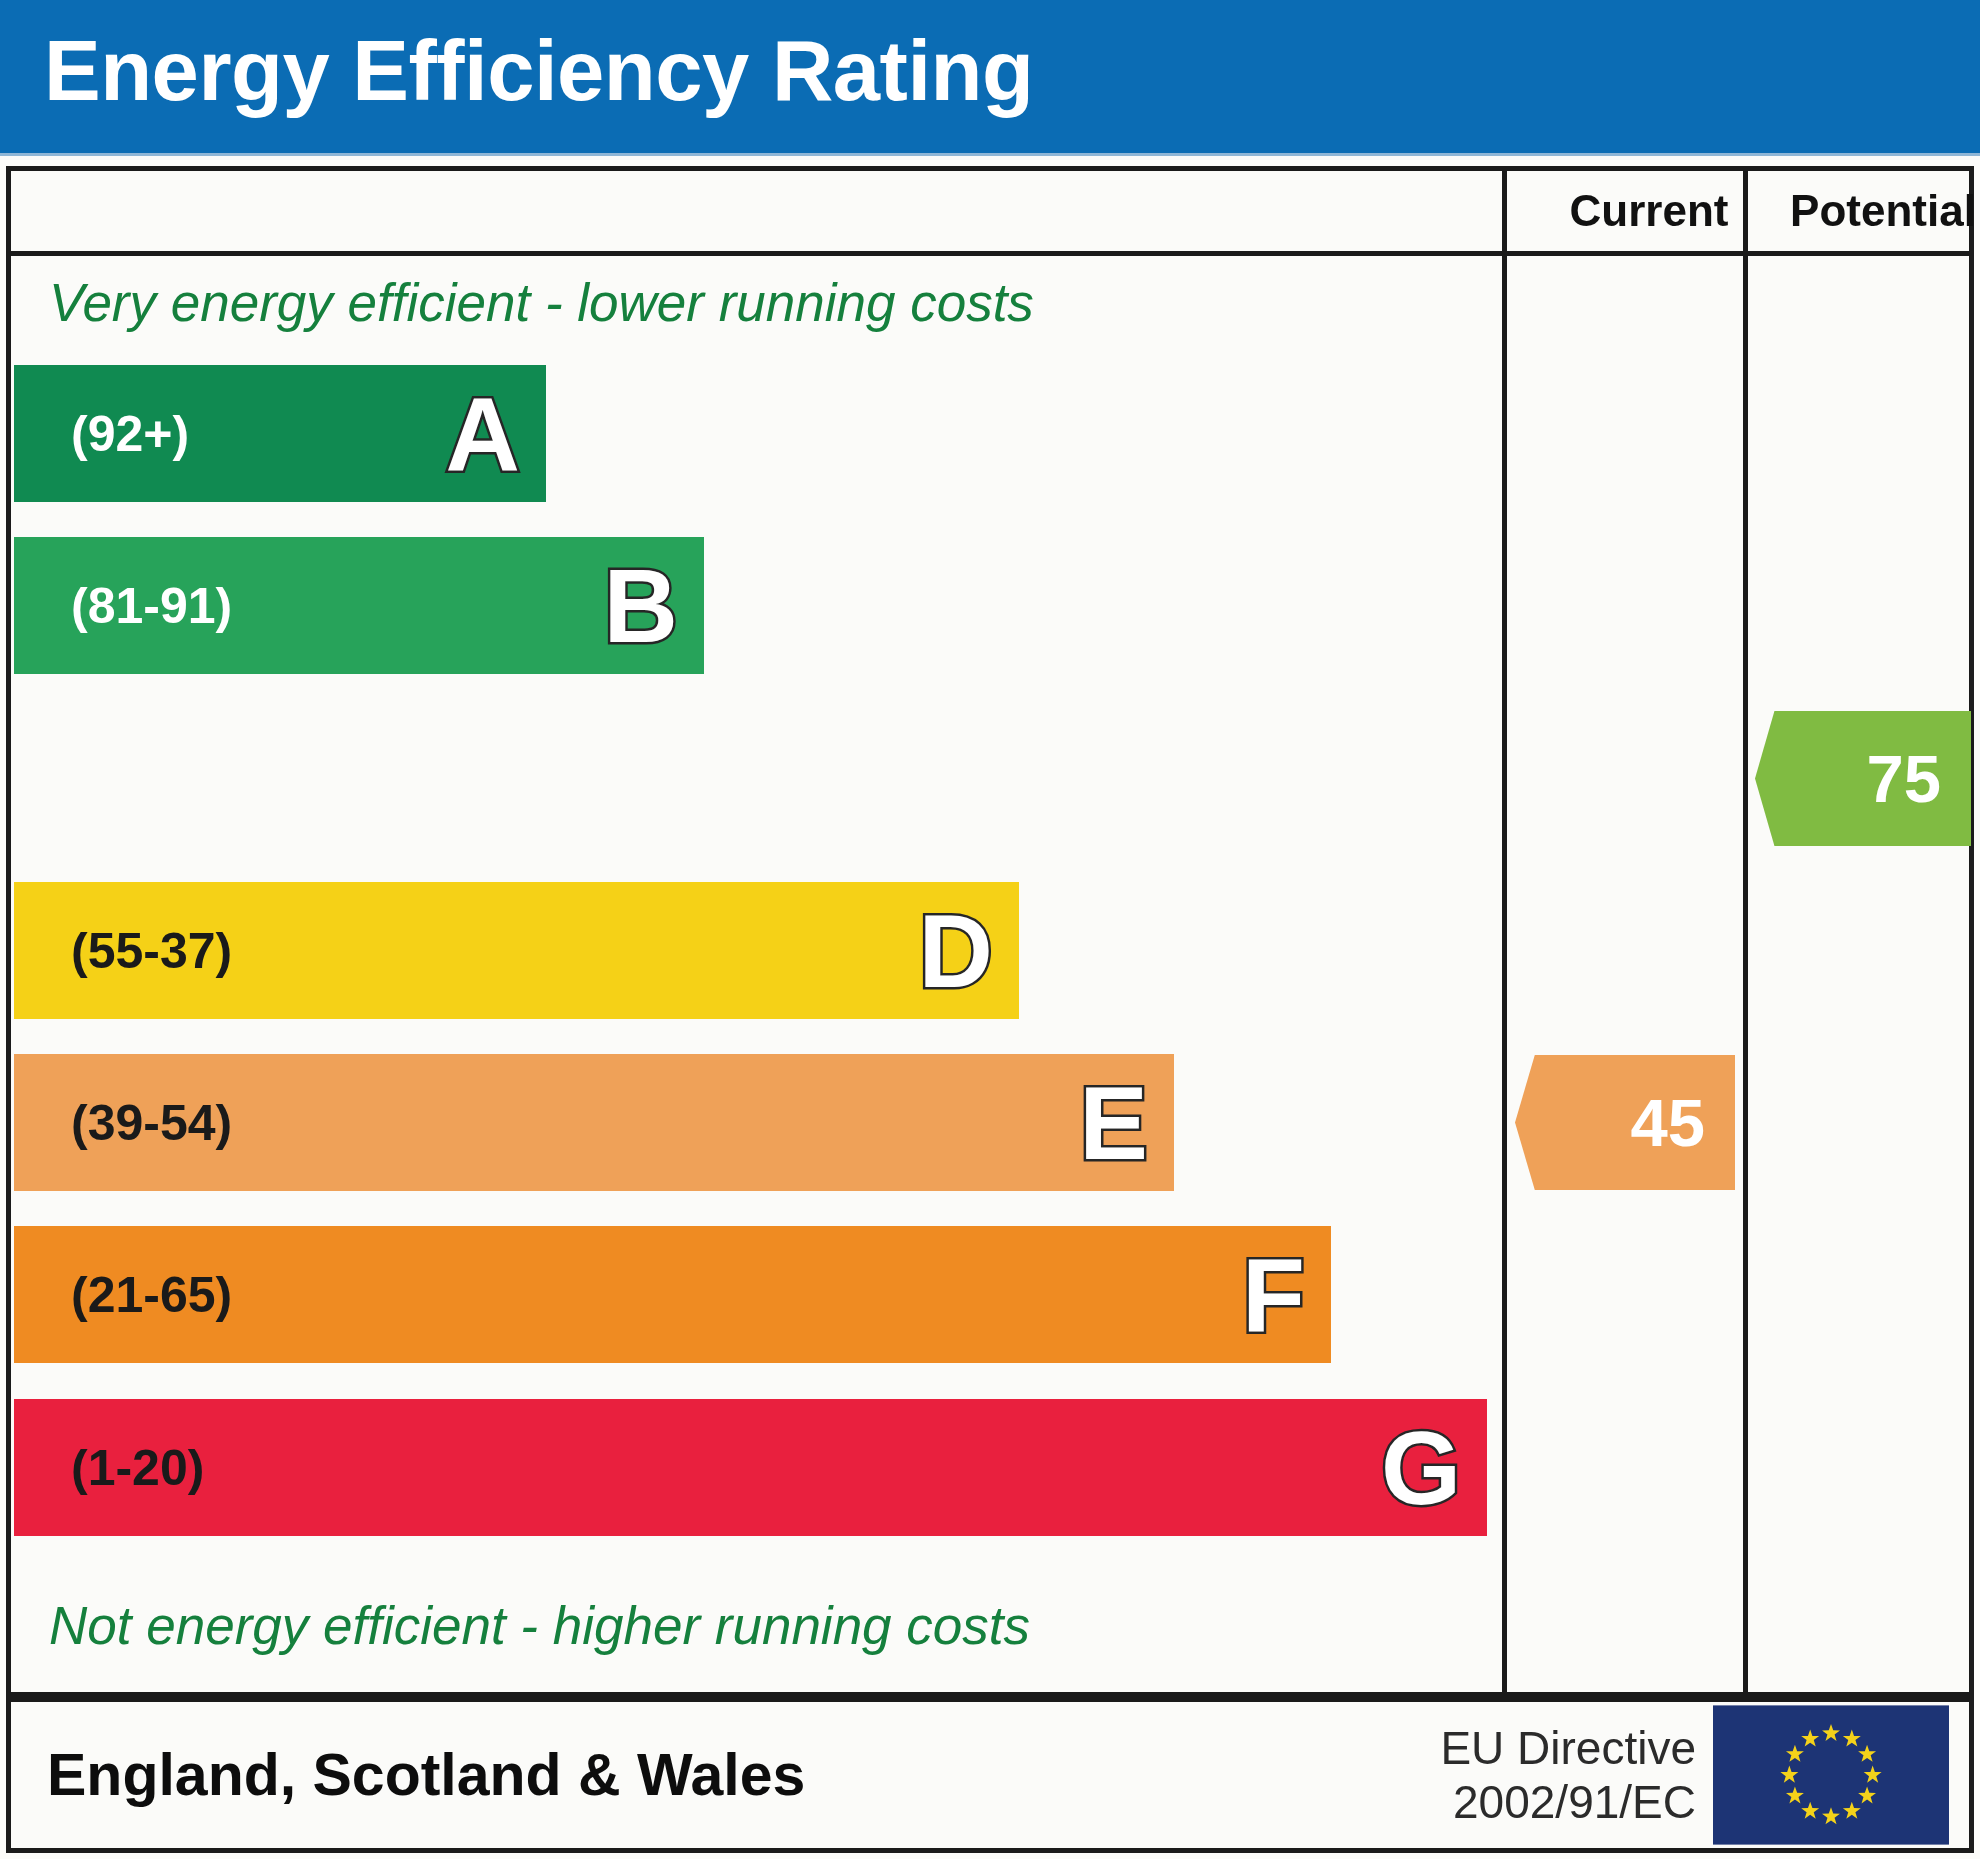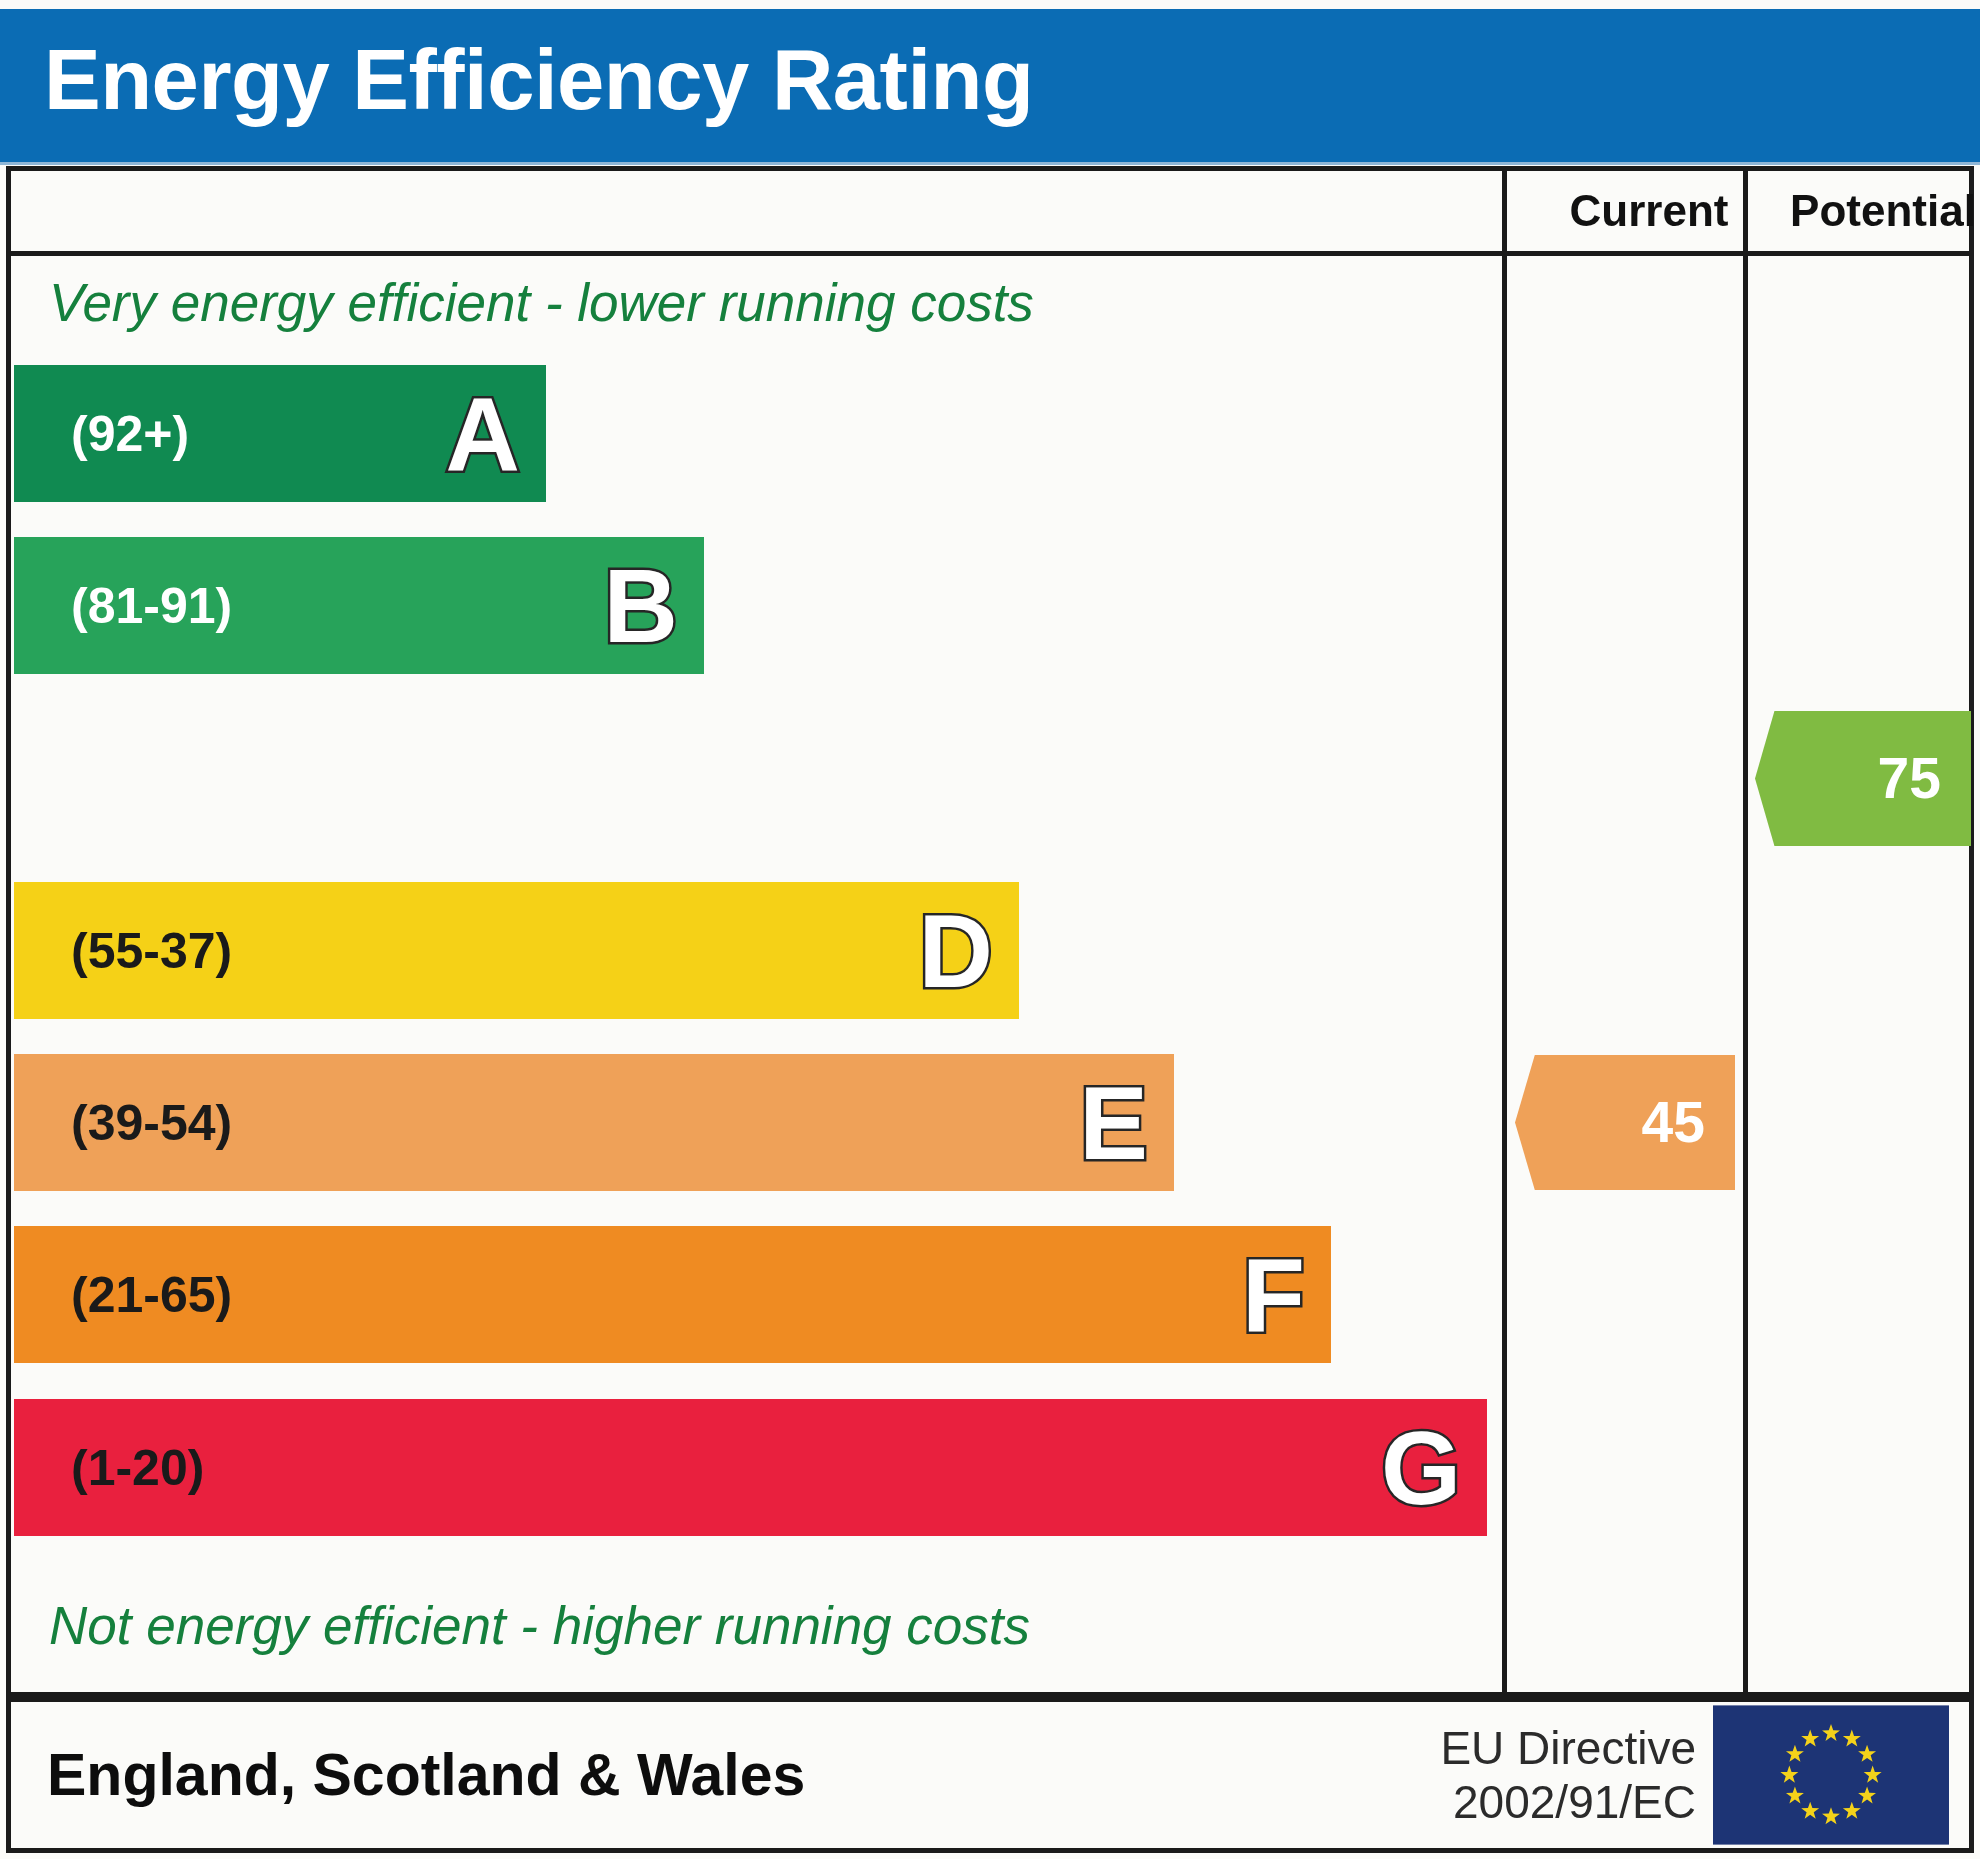--- a/index.html
+++ b/index.html
@@ -15,21 +15,21 @@
     width: 1980px;
     height: 1859px;
     box-sizing: border-box;
     background: #fbfbf9;
     overflow: hidden;
   }
 
   
   .titlebar {
     position: absolute;
-    left: 0; top: 9px;
+    left: 0; top: 0;
     width: 1980px; height: 156px;
     background: #0b6cb4;
     border-bottom: 3px solid #8fb6d6;
     box-sizing: border-box;
   }
   .titlebar .title {
     position: absolute;
     left: 44px; top: 22px;
     font-size: 85px;
     font-weight: bold;
@@ -138,21 +138,21 @@
   
   .rating {
     position: absolute;
     height: 135px;
     display: flex;
     align-items: center;
     justify-content: flex-end;
     box-sizing: border-box;
     padding-right: 30px;
     clip-path: polygon(9% 0, 100% 0, 100% 100%, 9% 100%, 0 50%);
-    font-size: 57px;
+    font-size: 67px;
     font-weight: bold;
     color: #ffffff;
     line-height: 1;
   }
   .rating-current   { left: 1504px; width: 220px; }
   .rating-potential { left: 1744px; width: 216px; }
 
   
   .footer {
     position: absolute;

